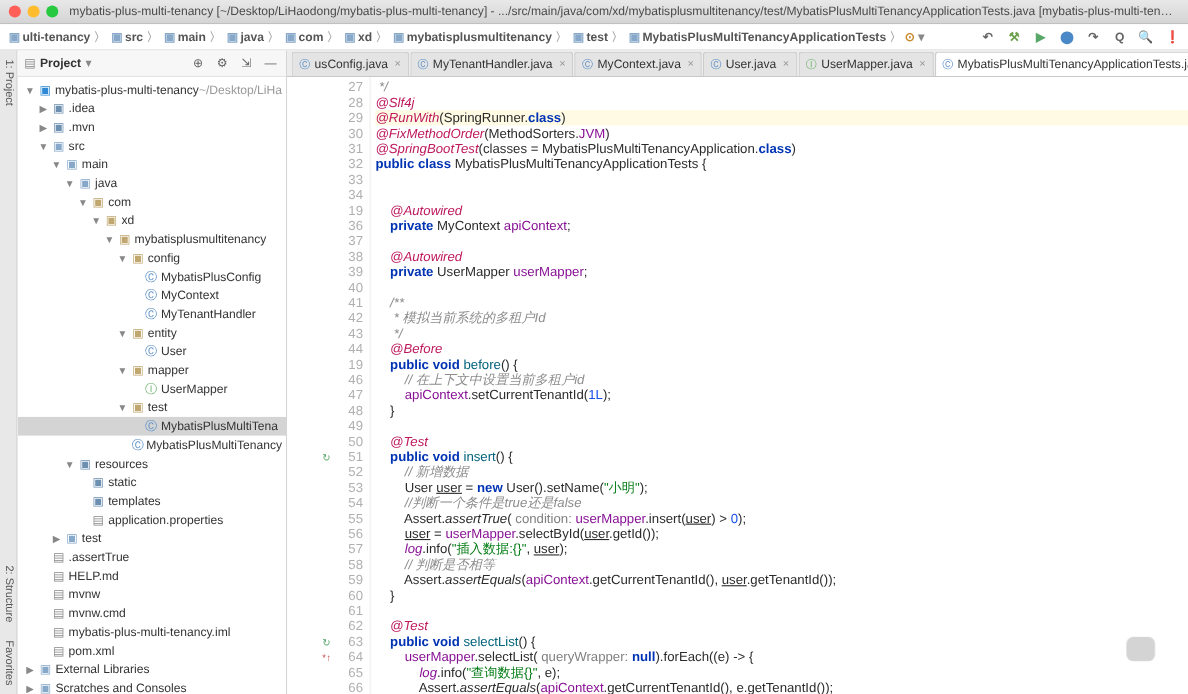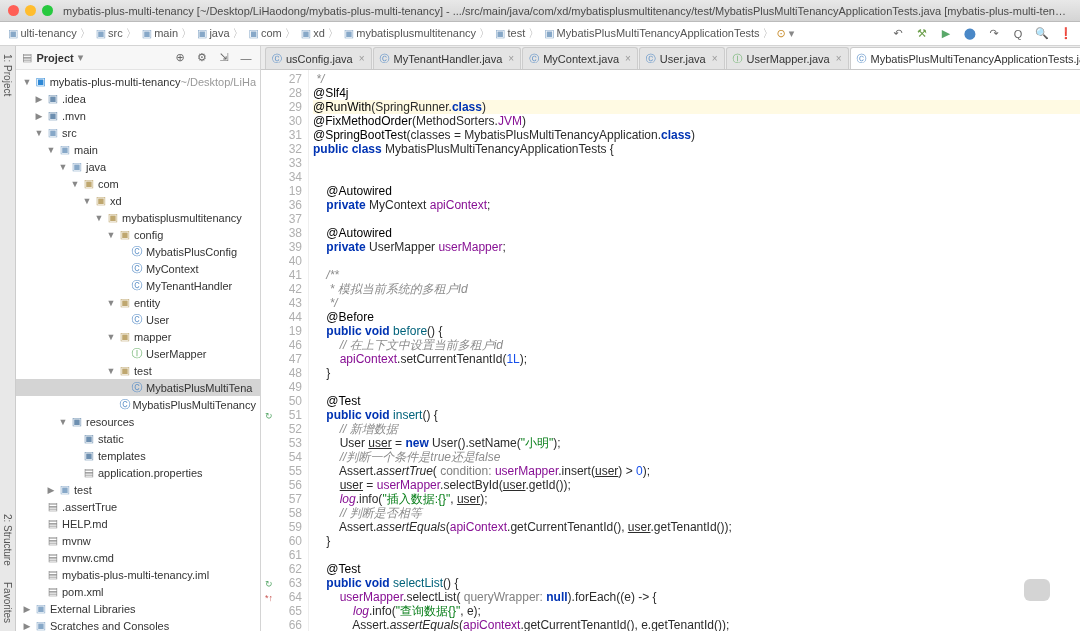--- a/index.html
+++ b/index.html
@@ -2,21 +2,21 @@
 <html><head>
 <meta charset="utf-8">
 <style>
 * { margin: 0; padding: 0; box-sizing: border-box; font-family: -apple-system, "Helvetica Neue", Arial, sans-serif; }
 body { background: #f2f2f2; font-size: 11px; overflow: hidden; }
 .titlebar { height: 22px; background: linear-gradient(#e8e8e8,#d4d4d4); display:flex; align-items:center; padding:0 8px; border-bottom:1px solid #bbb; }
 .traffic { display:flex; gap:6px; margin-right:10px; }
 .dot { width:11px; height:11px; border-radius:50%; }
 .dot.red{background:#ff5f56;}.dot.yel{background:#ffbd2e;}.dot.grn{background:#27c93f;}
 .title { color:#4a4a4a; font-size:11px; white-space:nowrap; overflow:hidden; text-overflow:ellipsis; }
-.breadcrumb { height:24px; background:#fff; border-bottom:1px solid #d4d4d4; display:flex; align-items:center; padding:0 6px; font-size:11px; color:#555; }
+.breadcrumb { height:24px; background:#fff; border-bottom:1px solid #d4d4d4; display:flex; align-items:center; padding:0 6px; font-size:11px; color:#555;font-weight:bold; }
 .breadcrumb .folder-ico { color:#87a8c8; margin:0 2px; }
 .breadcrumb .sep { color:#aaa; margin:0 3px; }
 .breadcrumb .right { margin-left:auto; display:flex; gap:8px; align-items:center; }
 .ico-btn { width:16px; height:16px; display:flex; align-items:center; justify-content:center; color:#666; cursor:pointer; }
 .main { display:flex; height:585px; }
 .sidebars { display:flex; flex-direction:column; width:20px; background:#e8e8e8; border-right:1px solid #ccc; }
 .side-tab { writing-mode:vertical-lr; transform:rotate(180deg); padding:8px 2px; font-size:10px; color:#555; cursor:pointer; text-align:center; }
 .side-tab.left { writing-mode:vertical-rl; transform:none; }
 .project-panel { width:245px; background:#fff; border-right:1px solid #d4d4d4; display:flex; flex-direction:column; }
 .panel-header { height:24px; display:flex; align-items:center; padding:0 6px; border-bottom:1px solid #e4e4e4; background:#f7f7f7; }
@@ -30,27 +30,27 @@
 .folder{color:#87a8c8;}.folder-dark{color:#6d8fb0;}.pkg{color:#bfa76f;}
 .cls{color:#5b8fc7;}.int{color:#6fb36f;}.file{color:#888;}.mod{color:#2e88d6;}
 .dim { color:#999; }
 .editor { flex:1; display:flex; flex-direction:column; background:#fff; }
 .tabs { height:24px; display:flex; align-items:flex-end; background:#ececec; border-bottom:1px solid #c8c8c8; padding-left:4px; overflow:hidden; }
 .tab { display:flex; align-items:center; height:22px; padding:0 6px; margin-right:1px; background:#e4e4e4; border:1px solid #ccc; border-bottom:none; font-size:11px; color:#333; cursor:pointer; border-radius:3px 3px 0 0; }
 .tab.act { background:#fff; }
 .tab .tico { margin-right:4px; font-size:10px; }
 .tab .cls-x { margin-left:6px; color:#999; font-size:10px; }
 .code-area { flex:1; display:flex; overflow:hidden; font-family:Menlo,Consolas,monospace; font-size:12px; line-height:14px; }
-.gutter { width:48px; background:#fff; border-right:1px solid #eee; text-align:right; color:#b0b0b0; padding:2px 6px 2px 2px; position:relative; }
+.gutter { width:48px; background:#fff; border-right:1px solid #eee; text-align:right; color:#b0b0b0; padding:2px 6px 2px 2px; position:relative;margin-left:28px; }
 .gutter .ln { height:14px; position:relative; }
 .gutter .gi { position:absolute; left:2px; top:1px; font-size:9px; }
 .code { flex:1; padding:2px 4px; white-space:pre; overflow:auto; color:#2b2b2b; }
 .code .line { height:14px; }
 .hl-line { background:#fffae3; }
-.kw{color:#0033b3;font-weight:bold;}.ann{color:#000000;}.str{color:#067d17;}
+.kw{color:#0033b3;font-weight:bold;}.ann{color:#be185d;font-style:italic;}.str{color:#067d17;}
 .cm{color:#8c8c8c;font-style:italic;}.num{color:#1750eb;}.fld{color:#871094;}
 .param{color:#808080;}.mth{color:#00627a;}
 .watermark { position:absolute; right:30px; bottom:30px; color:#c8c8c8; font-size:20px; display:flex; align-items:center; gap:6px; font-weight:300; pointer-events:none; }
 .watermark .wx { width:26px;height:22px;border-radius:6px;background:#d4d4d4;position:relative; }
 </style>
 </head>
 <body>
 
 <div class="titlebar">
   <div class="traffic">

